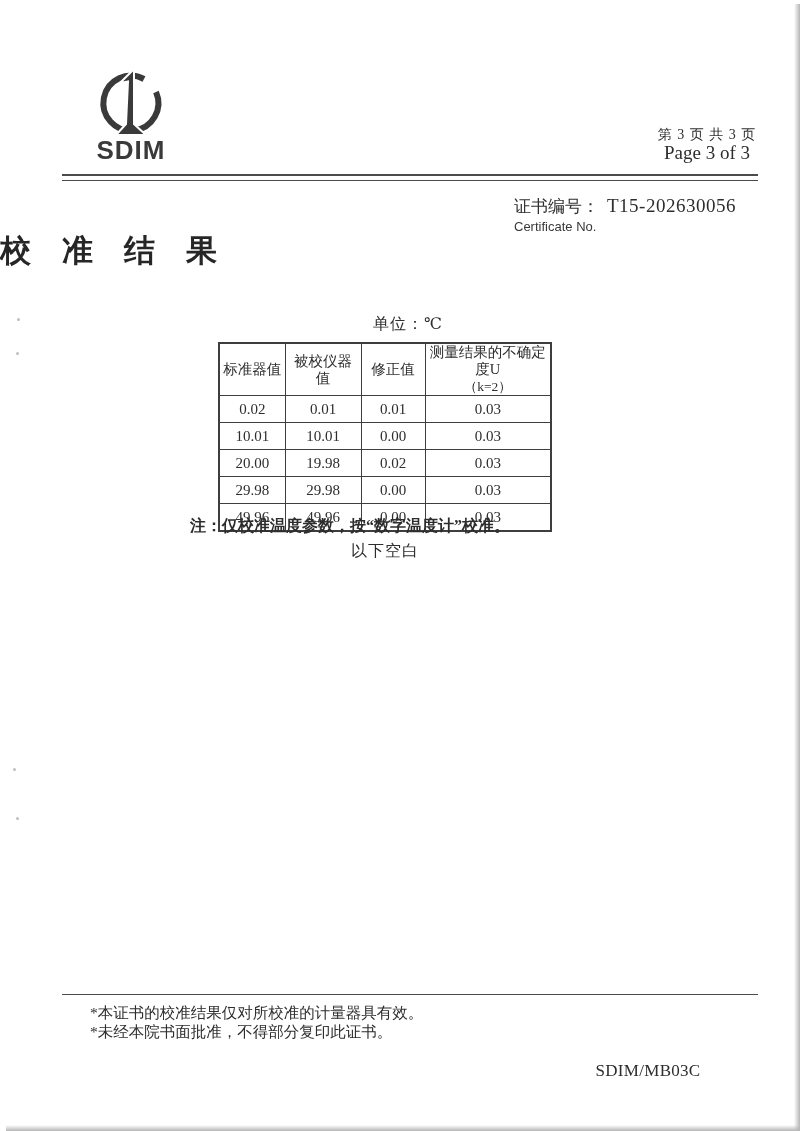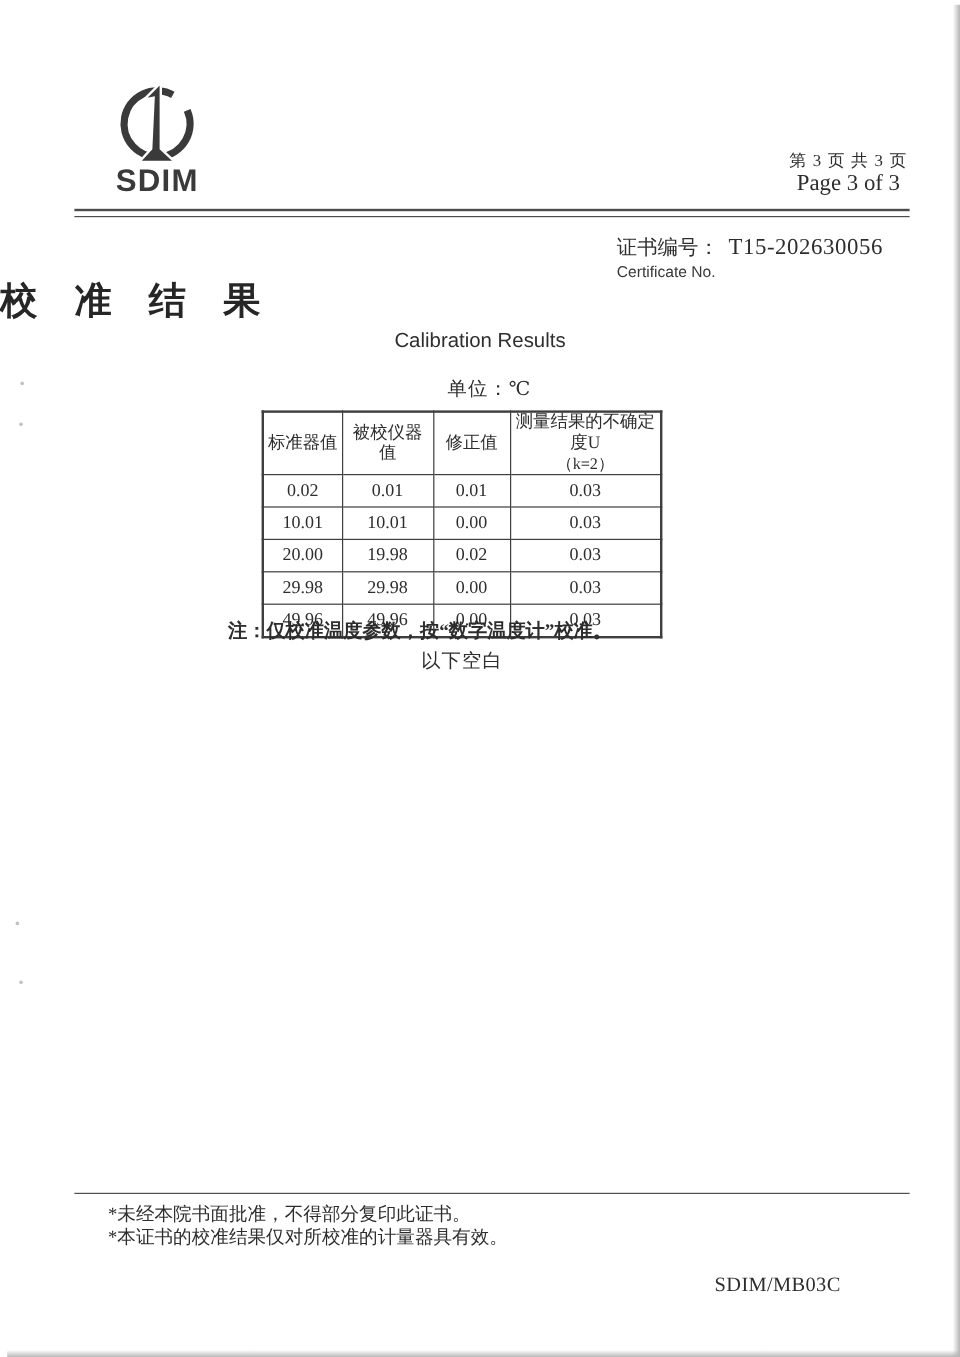--- a/index.html
+++ b/index.html
@@ -96,21 +96,20 @@
   <div class="double-rule"></div>
 
   <div class="cert-no">
     <div class="cert-no-line1">
       <span>证书编号：</span><span class="cert-no-number">T15-202630056</span>
     </div>
     <div class="cert-no-en">Certificate No.</div>
   </div>
 
   <div class="heading-zh">校　准　结　果</div>
-  <div class="heading-en">Calibration Results</div>
 
   <div class="unit-line">单位：℃</div>
 
   <table class="cal-table">
     <colgroup>
       <col style="width:66px">
         <col style="width:76px">
         <col style="width:64px">
         <col style="width:126px">
     </colgroup>
@@ -157,18 +156,18 @@
         <td>0.03</td>
       </tr>
     </tbody>
   </table>
 
   <div class="note-line">注：仅校准温度参数，按“数字温度计”校准。</div>
   <div class="blank-line">以下空白</div>
 
   <div class="footer-rule"></div>
   <div class="footnotes">
+    <div>*本证书的校准结果仅对所校准的计量器具有效。</div>
     <div>*未经本院书面批准，不得部分复印此证书。</div>
-    <div>*本证书的校准结果仅对所校准的计量器具有效。</div>
   </div>
   <div class="doc-code">SDIM/MB03C</div>
 
 </div>
 
 </body></html>

